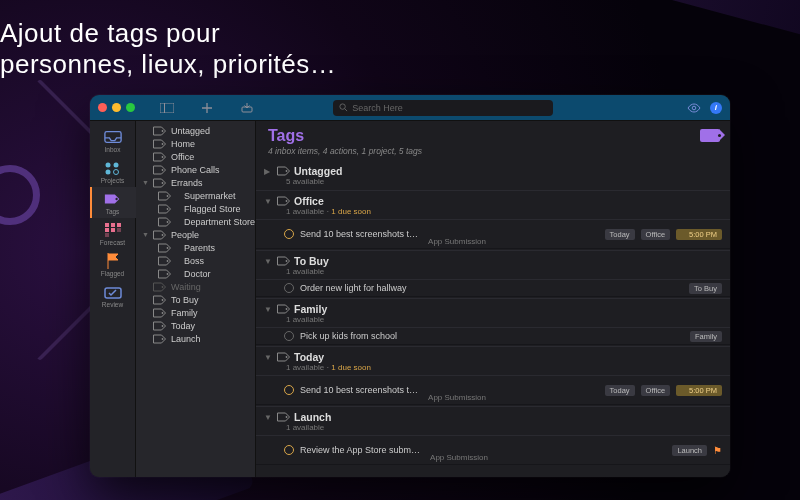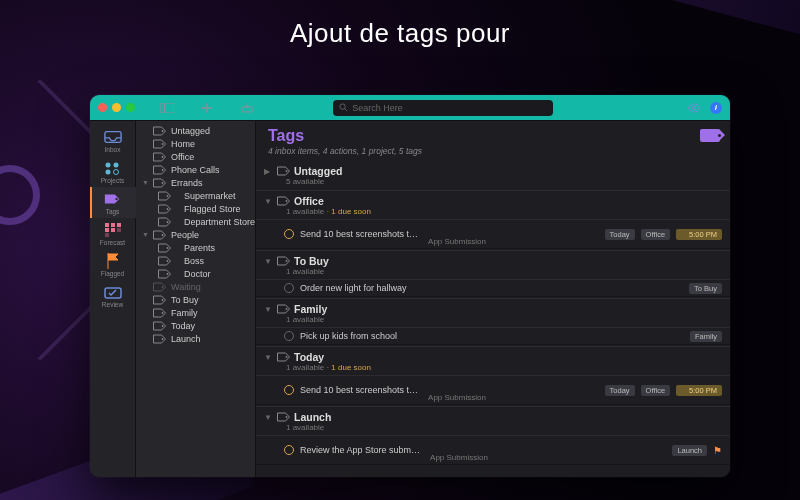--- a/index.html
+++ b/index.html
@@ -8,29 +8,29 @@
     background: radial-gradient(circle at 10% 50%, #2a1040 0%, #100518 45%, #05020a 80%);
     color: #fff;
     position: relative;
   }
   
   .deco-ring { position:absolute; left:-20px; top:165px; width:60px; height:60px; border:7px solid #5b3a8d; border-radius:50%; opacity:.8; }
   .deco-arrow { position:absolute; left:-60px; top:120px; width:200px; height:200px; border:4px solid rgba(130,100,180,.25); border-left:none; border-bottom:none; transform: rotate(45deg); border-radius:4px; }
   .deco-bar { position:absolute; left:-50px; bottom:-40px; width:300px; height:80px; background:linear-gradient(90deg,#3a1f5e,#1a0d33); transform:rotate(-20deg); border-radius:8px; opacity:.8;}
   .deco-bar2 { position:absolute; right:-60px; top:-30px; width:220px; height:50px; background:linear-gradient(90deg,#2a1545,#15082a); transform:rotate(15deg); border-radius:6px; opacity:.6;}
 
-  .hero { text-align:center; padding:18px 0 10px; font-size:26px; font-weight:500; line-height:1.2; letter-spacing:.5px;}
+  .hero { text-align:left; padding:18px 0 10px; font-size:26px; font-weight:500; line-height:1.2; letter-spacing:.5px;}
   .hero .line2 { display:block; }
 
   .window {
     position:absolute; left:90px; top:95px; width:640px; height:382px;
     background:#1e1e22; border-radius:9px; box-shadow:0 20px 50px rgba(0,0,0,.7), 0 0 0 1px rgba(255,255,255,.04);
     display:flex; flex-direction:column; overflow:hidden; font-size:10px;
   }
-  .titlebar { height:26px; background:#14b8a6; display:flex; align-items:center; padding:0 8px; gap:24px; border-bottom:1px solid #111;}
+  .titlebar { height:26px; background:#0c4a6e; display:flex; align-items:center; padding:0 8px; gap:24px; border-bottom:1px solid #111;}
   .traffic { display:flex; gap:5px; }
   .tl { width:9px; height:9px; border-radius:50%; }
   .tl.r{background:#ff5f57;} .tl.y{background:#febc2e;} .tl.g{background:#28c840;}
   .tb-ico { width:16px; height:16px; display:flex; align-items:center; justify-content:center; color:#8e8e98; font-size:11px; }
   .search { flex:1; max-width:220px; margin:0 auto; height:16px; background:#1a1a1e; border-radius:4px; display:flex; align-items:center; gap:4px; padding:0 6px; color:#666; font-size:9px;}
   .tb-right { margin-left:auto; display:flex; gap:8px; align-items:center;}
   .eye { color:#7a8bd8; } .info{ width:12px;height:12px;border-radius:50%;background:#3478f6;color:#fff;display:flex;align-items:center;justify-content:center;font-size:8px;font-weight:bold;font-style:italic;}
 
   .body { flex:1; display:flex; min-height:0;}
   .navbar { width:46px; background:#232328; border-right:1px solid #111; display:flex; flex-direction:column; align-items:center; padding-top:4px;}
@@ -80,20 +80,21 @@
 </head>
 <body>
 
 <div class="deco-arrow"></div>
 <div class="deco-ring"></div>
 <div class="deco-bar"></div>
 <div class="deco-bar2"></div>
 
 <div class="hero">
   <span>Ajout de tags pour</span>
+  <span class="line2">personnes, lieux, priorités…</span>
 </div>
 
 <div class="window">
   <div class="titlebar">
     <div class="traffic">
       <div class="tl r"></div>
       <div class="tl y"></div>
       <div class="tl g"></div>
     </div>
     <div class="tb-ico">

